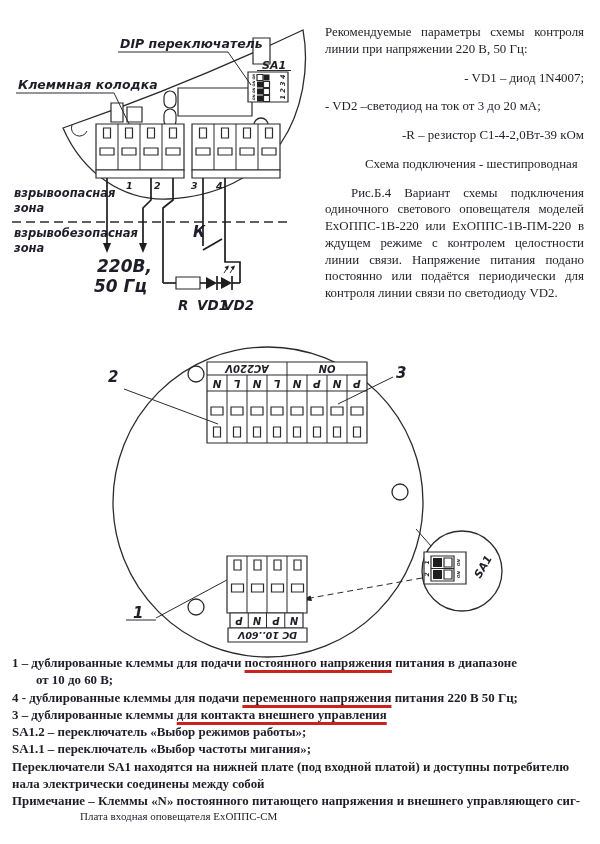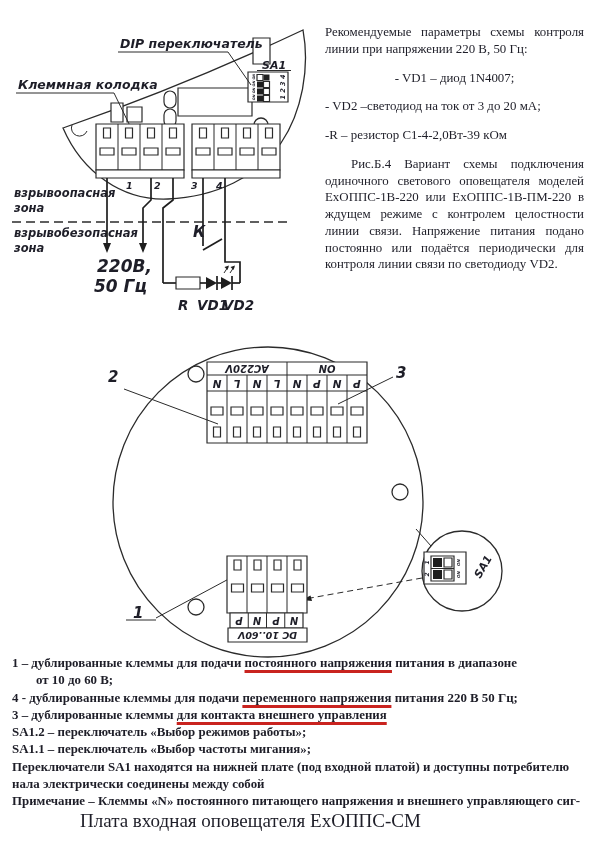--- a/index.html
+++ b/index.html
@@ -21,21 +21,21 @@
       text-align:justify;}
   .rt p{margin:12px;}
   .rt .ind1{text-indent:40px;text-align:left;}
   .rt .ind2{text-indent:26px;}
   
   .notes{position:absolute;left:12px;top:655px;width:586px;font-size:12.9px;line-height:1.34;}
   .notes div{white-space:nowrap;font-weight:bold;}
   .notes .n2{padding-left:24px;}
   .redline{text-decoration:underline;text-decoration-color:#c9231f;
            text-decoration-thickness:2.5px;text-underline-offset:3px;}
-  .caption{position:absolute;left:80px;top:810px;font-size:19px;font-family:Liberation Serif, serif;}
+  .caption{position:absolute;left:80px;top:810px;font-size:11px;font-family:Liberation Serif, serif;}
 </style>
 </head>
 <body>
 
 <div id="page">
 
   <svg style="left:0;top:0;" width="312" height="322" viewBox="0 0 312 322">
 
     <g>
       <path class="stroke" d="M 63,128 C 135,103 218,70 303,30 C 310,68 302,112 281,143 C 258,177 215,197 168,199 C 122,201 82,172 63,128 Z"></path>
@@ -151,23 +151,24 @@
       <line class="stroke-thin" x1="230" y1="273" x2="234" y2="267"></line>
       <polygon class="fillink" points="235,265.5 230.5,267 233.5,270"></polygon>
       <text class="it" x="178" y="310" font-size="13.5">R</text>
       <text class="it" x="197" y="310" font-size="13.5">VD1</text>
       <text class="it" x="223" y="310" font-size="13.5">VD2</text>
     </g>
   </svg>
 
   <div class="rt">
     <p>Рекомендуемые параметры схемы контроля линии при напряжении 220 В, 50 Гц:</p>
-    <p style="text-align:center;">- VD1 – диод 1N4007;</p>
+    <p style="text-align:right;">- VD1 – диод 1N4007;</p>
     <p style="text-align:left;">- VD2 –светодиод на ток от 3 до 20 мА;</p>
-    <p style="text-align:left;">-R – резистор С1-4-2,0Вт-39 кОм</p>
+    <p style="text-align:right;">-R – резистор С1-4-2,0Вт-39 кОм</p>
+    <p class="ind1">Схема подключения - шестипроводная</p>
     <p class="ind2">Рис.Б.4 Вариант схемы подключения одиночного светового оповещателя моделей ЕхОППС-1В-220 или ЕхОППС-1В-ПМ-220 в ждущем режиме с контролем целостности линии связи. Напряжение питания подано постоянно или подаётся периодически для контроля линии связи по светодиоду VD2.</p>
   </div>
 
   <svg style="left:60px;top:338px;" width="460" height="330" viewBox="60 338 460 330">
 
     <g>
       <circle class="stroke" cx="268" cy="502" r="155"></circle>
       <circle class="stroke" cx="196" cy="374" r="8"></circle>
       <circle class="stroke" cx="400" cy="492" r="8"></circle>
       <circle class="stroke" cx="196" cy="607" r="8"></circle>

